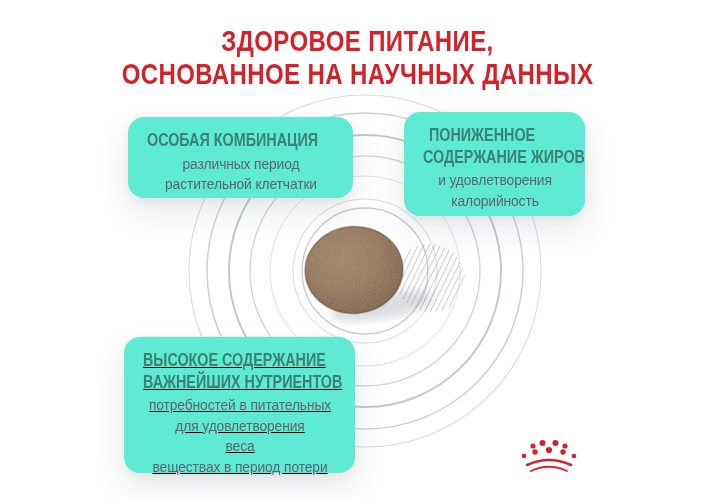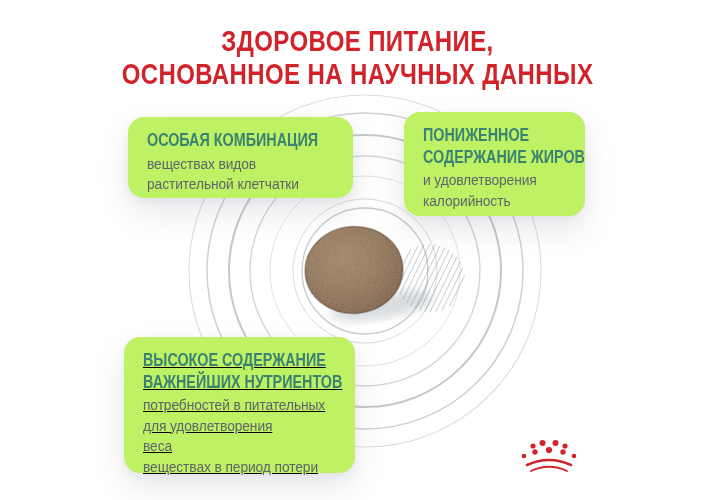--- a/index.html
+++ b/index.html
@@ -11,23 +11,23 @@
   .title-block{position:absolute;top:24px;left:0;width:715px;text-align:center;z-index:3;}
   .title-line{
     color:#d2232b;font-weight:bold;font-size:30px;line-height:33px;
     white-space:nowrap;transform:scaleX(.8);transform-origin:50% 50%;
     letter-spacing:.5px;
   }
   
   .scene{position:absolute;left:0;top:0;z-index:1;}
   
   .card{
-    position:absolute;background:#bef264;border-radius:16px;box-sizing:border-box;
+    position:absolute;background:#5eead4;border-radius:16px;box-sizing:border-box;
     box-shadow:0 14px 30px rgba(110,120,130,.17),0 3px 8px rgba(110,120,130,.08);
-    z-index:2;padding:13px 18px 12px 19px;
+    z-index:2;padding:13px 18px 12px 19px;text-align:center;
   }
   .card-1{left:128px;top:117px;width:225px;height:81px;}
   .card-2{left:404px;top:112px;width:181px;height:104px;}
   .card-3{left:124px;top:337px;width:231px;height:136px;text-decoration:underline;}
   .heading-line{
     color:#3c8273;font-weight:bold;font-size:17.5px;line-height:21.5px;
     white-space:nowrap;transform:scaleX(.82);transform-origin:0 50%;
   }
   .card-body{margin-top:3px;}
   .body-line{
@@ -103,21 +103,21 @@
   </svg>
 
   <div class="title-block">
     <div class="title-line">ЗДОРОВОЕ ПИТАНИЕ,</div>
     <div class="title-line">ОСНОВАННОЕ НА НАУЧНЫХ ДАННЫХ</div>
   </div>
 
   <div class="card card-1">
     <div class="heading-line">ОСОБАЯ КОМБИНАЦИЯ</div>
     <div class="card-body">
-      <div class="body-line">веществах видов</div>
+      <div class="body-line">различных период</div>
       <div class="body-line">растительной клетчатки</div>
     </div>
   </div>
 
   <div class="card card-2">
     <div class="heading-line">ПОНИЖЕННОЕ</div>
     <div class="heading-line">СОДЕРЖАНИЕ ЖИРОВ</div>
     <div class="card-body">
       <div class="body-line">и удовлетворения</div>
       <div class="body-line">калорийность</div>

